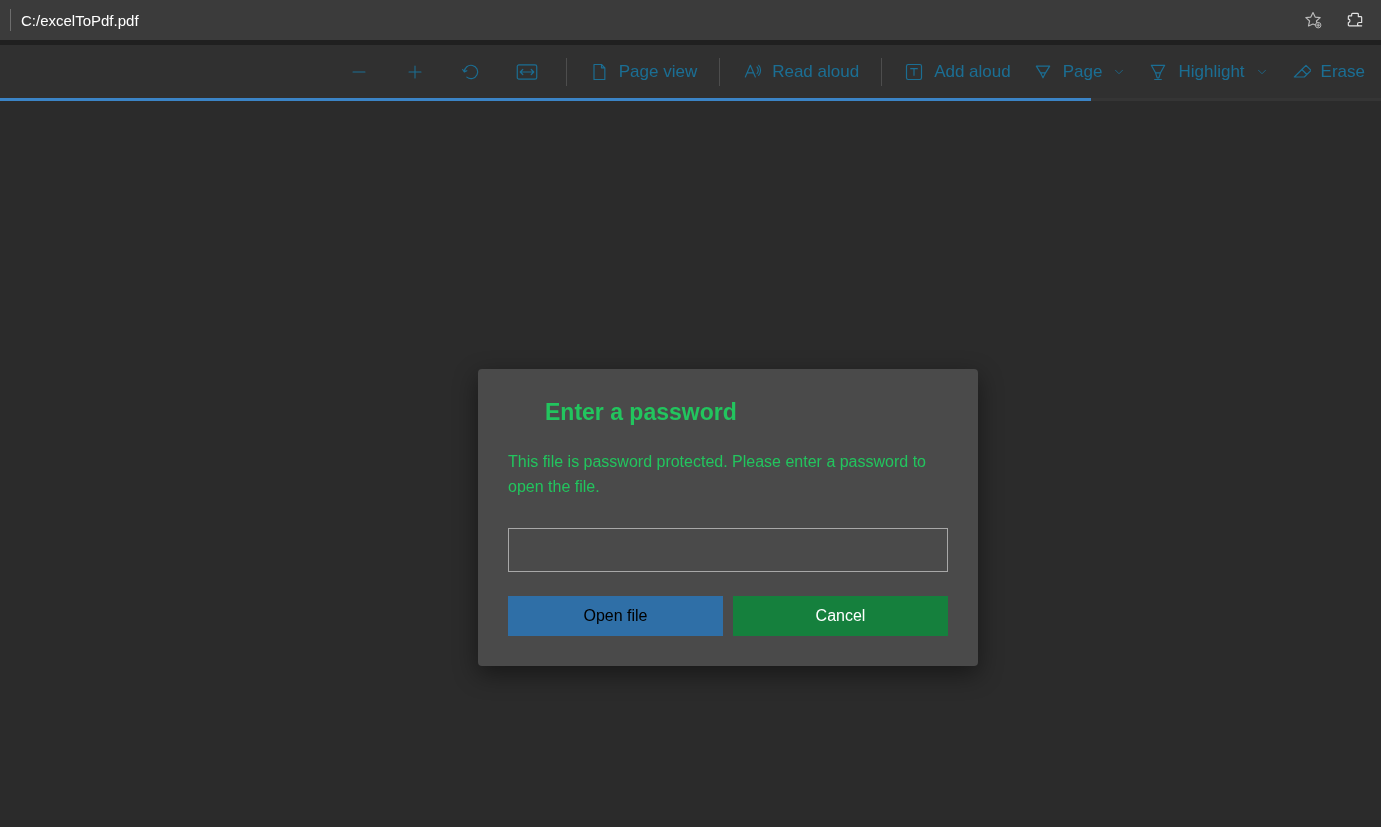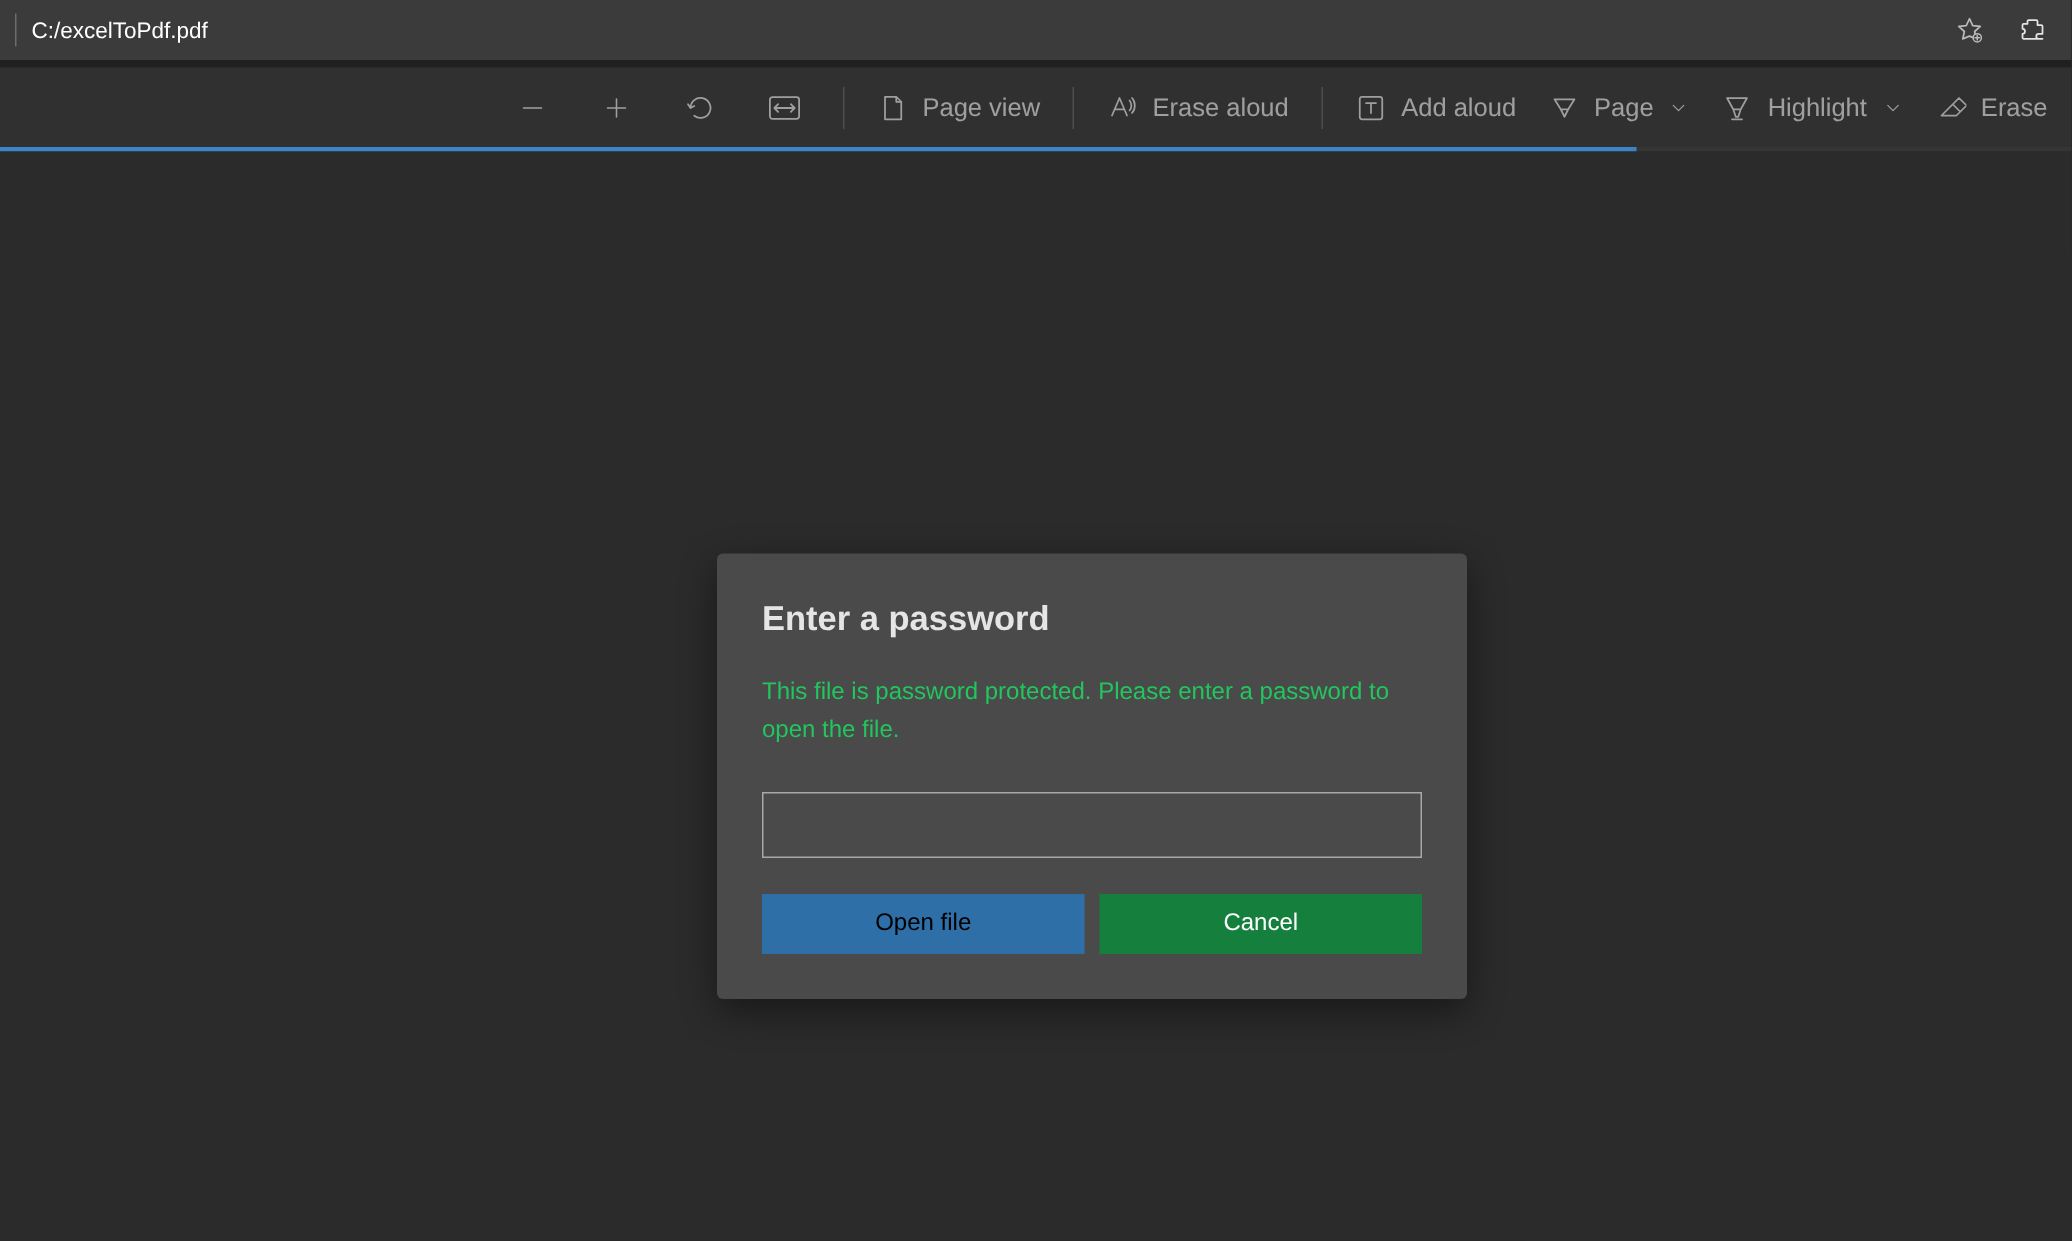--- a/index.html
+++ b/index.html
@@ -8,35 +8,35 @@
 
 .addrbar { height: 40px; background: #3b3b3b; display: flex; align-items: center; padding: 0 10px; }
 .addrbar-divider { width: 1px; height: 22px; background: #6d6d6d; margin-right: 10px; }
 .url { color: #ffffff; font-size: 15px; flex: 1; }
 .addr-icons { display: flex; align-items: center; gap: 22px; padding-right: 6px; }
 
 
 .subbar { height: 5px; background: #202020; }
 
 
-.pdftoolbar { height: 53px; background: #353535; display: flex; align-items: center; justify-content: flex-end; padding: 0 16px; gap: 22px; color: #ffffff; font-size: 17px; opacity: 0.55; }
+.pdftoolbar { height: 53px; background: #353535; display: flex; align-items: center; justify-content: flex-end; padding: 0 16px; gap: 22px; color: #0ea5e9; font-size: 17px; opacity: 0.55; }
 .ticon { width: 34px; display: flex; align-items: center; justify-content: center; }
 .titem { display: flex; align-items: center; gap: 10px; }
 .sep { width: 1px; height: 28px; background: #6a6a6a; }
 
 
 .progress { height: 3px; background: #353535; position: relative; }
 .progress-fill { position: absolute; left: 0; top: 0; height: 100%; background: #3b84c6; }
 
 
 .viewer { position: relative; width: 100%; height: calc(100% - 40px - 5px - 53px - 3px); background: #2b2b2b; }
 
 
 .dialog { position: absolute; left: 478px; top: 268px; width: 500px; background: #4a4a4a; border-radius: 4px; box-shadow: 0 8px 24px rgba(0,0,0,0.45); padding: 30px; }
-.dialog h1 { color: #e5e5e5; font-size: 23px; font-weight: 600; margin-bottom: 24px; }
+.dialog h1 { color: #22c55e; font-size: 23px; font-weight: 600; margin-bottom: 24px; margin-left: 37px; }
 .dialog p { color: #22c55e; font-size: 16px; line-height: 1.55; margin-bottom: 28px; }
 .pwinput { width: 100%; height: 44px; background: #4a4a4a; border: 1px solid #a8a8a8; color: #fff; font-size: 16px; padding: 0 12px; outline: none; }
 .btnrow { display: flex; gap: 10px; margin-top: 24px; }
 .btn { flex: 1; height: 40px; border: none; font-size: 16px; font-weight: 500; cursor: pointer; }
 .btn-primary { background: #2f6fa7; color: #000000; }
 .btn-secondary { background: #15803d; color: #ffffff; }
 
 svg { display: block; }
 .stroke { fill: none; stroke: currentColor; stroke-width: 1.4; stroke-linecap: round; stroke-linejoin: round; }
 </style>
@@ -97,21 +97,21 @@
     <span>Page view</span>
   </div>
 
   <div class="sep"></div>
 
   <div class="titem">
     <svg width="20" height="20" viewBox="0 0 24 24">
         <path class="stroke" d="M4 18l6-14 6 14M6.3 13h7.4"></path>
         <path class="stroke" d="M18 6c2 2 2 6 0 8M20 4c3 3 3 9 0 12"></path>
       </svg>
-    <span>Erase aloud</span>
+    <span>Read aloud</span>
   </div>
 
   <div class="sep"></div>
 
   <div class="titem">
     <svg width="20" height="20" viewBox="0 0 24 24">
         <rect class="stroke" x="3" y="3" width="18" height="18" rx="2"></rect>
         <path class="stroke" d="M8 8h8M12 8v8"></path>
       </svg>
     <span>Add aloud</span>

